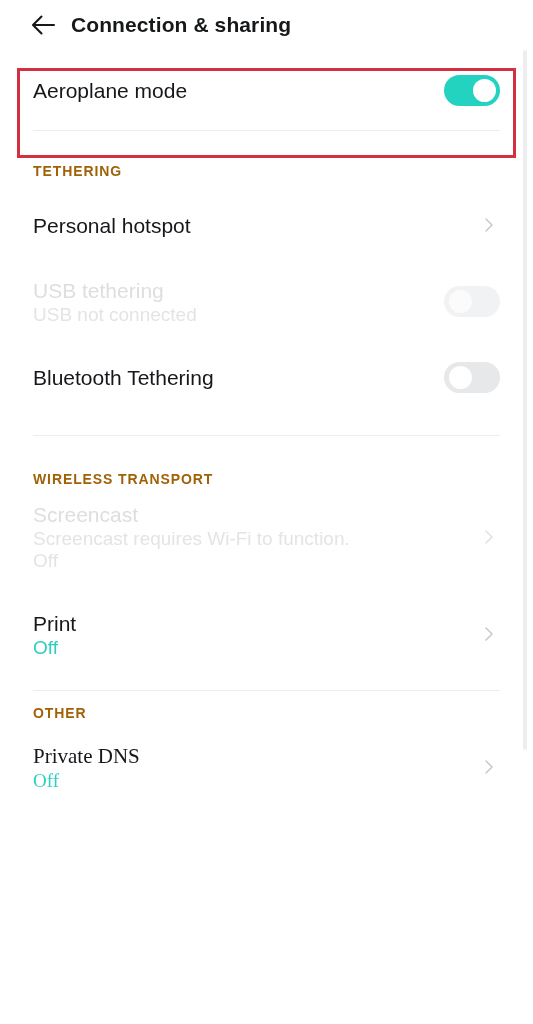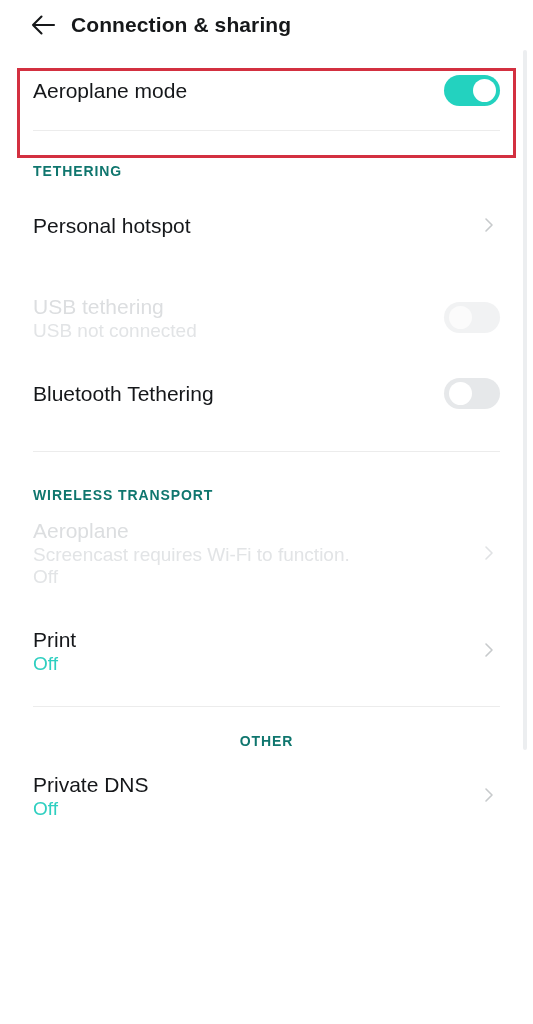--- a/index.html
+++ b/index.html
@@ -81,21 +81,21 @@
 
   .row.disabled .row-title { color: #dcdee0; }
   .row.disabled .row-sub   { color: #e2e4e6; }
 
   
   .section-label {
     padding: 0 33px;
     font-size: 14px;
     font-weight: bold;
     letter-spacing: 0.9px;
-    color: #0f766e;
+    color: #a16207;
   }
 
   
   .divider {
     height: 1px;
     margin: 0 33px;
     background: #ececec;
   }
 
   
@@ -195,21 +195,21 @@
       <div class="row-text">
         <div class="row-title">Personal hotspot</div>
       </div>
       <div class="chevron">
         <svg width="18" height="18" viewBox="0 0 18 18">
           <path d="M6 3 L12 9 L6 15" stroke="#c7cacc" stroke-width="1.6" fill="none" stroke-linecap="round" stroke-linejoin="round"></path>
         </svg>
       </div>
     </div>
 
-    <div class="row disabled" style="margin-top:32px;">
+    <div class="row disabled" style="margin-top:16px;">
       <div class="row-text">
         <div class="row-title">USB tethering</div>
         <div class="row-sub">USB not connected</div>
       </div>
       <div class="switch off-disabled">
         <span class="knob"></span>
       </div>
     </div>
 
     <div class="row" style="margin-top:16px;gap:24px;">
@@ -220,21 +220,21 @@
         <span class="knob"></span>
       </div>
     </div>
 
     <div class="divider" style="margin-top:28px;"></div>
 
     <div class="section-label" style="margin-top:35px;">WIRELESS TRANSPORT</div>
 
     <div class="row disabled" style="margin-top:14px;">
       <div class="row-text">
-        <div class="row-title">Aeroplane</div>
+        <div class="row-title">Screencast</div>
         <div class="row-sub">Screencast requires Wi-Fi to function.</div>
         <div class="row-sub">Off</div>
       </div>
       <div class="chevron">
         <svg width="18" height="18" viewBox="0 0 18 18">
           <path d="M6 3 L12 9 L6 15" stroke="#e0e2e4" stroke-width="1.6" fill="none" stroke-linecap="round" stroke-linejoin="round"></path>
         </svg>
       </div>
     </div>
 
@@ -245,24 +245,24 @@
       </div>
       <div class="chevron">
         <svg width="18" height="18" viewBox="0 0 18 18">
           <path d="M6 3 L12 9 L6 15" stroke="#c7cacc" stroke-width="1.6" fill="none" stroke-linecap="round" stroke-linejoin="round"></path>
         </svg>
       </div>
     </div>
 
     <div class="divider" style="margin-top:26px;"></div>
 
-    <div class="section-label" style="margin-top:26px;text-align:center;">OTHER</div>
-
-
-    <div class="row" style="margin-top:16px;">
+    <div class="section-label" style="margin-top:14px;">OTHER</div>
+
+
+    <div class="row" style="margin-top:16px;font-family:Liberation Serif, serif;">
       <div class="row-text">
         <div class="row-title">Private DNS</div>
         <div class="row-sub accent">Off</div>
       </div>
       <div class="chevron">
         <svg width="18" height="18" viewBox="0 0 18 18">
           <path d="M6 3 L12 9 L6 15" stroke="#c7cacc" stroke-width="1.6" fill="none" stroke-linecap="round" stroke-linejoin="round"></path>
         </svg>
       </div>
     </div>

